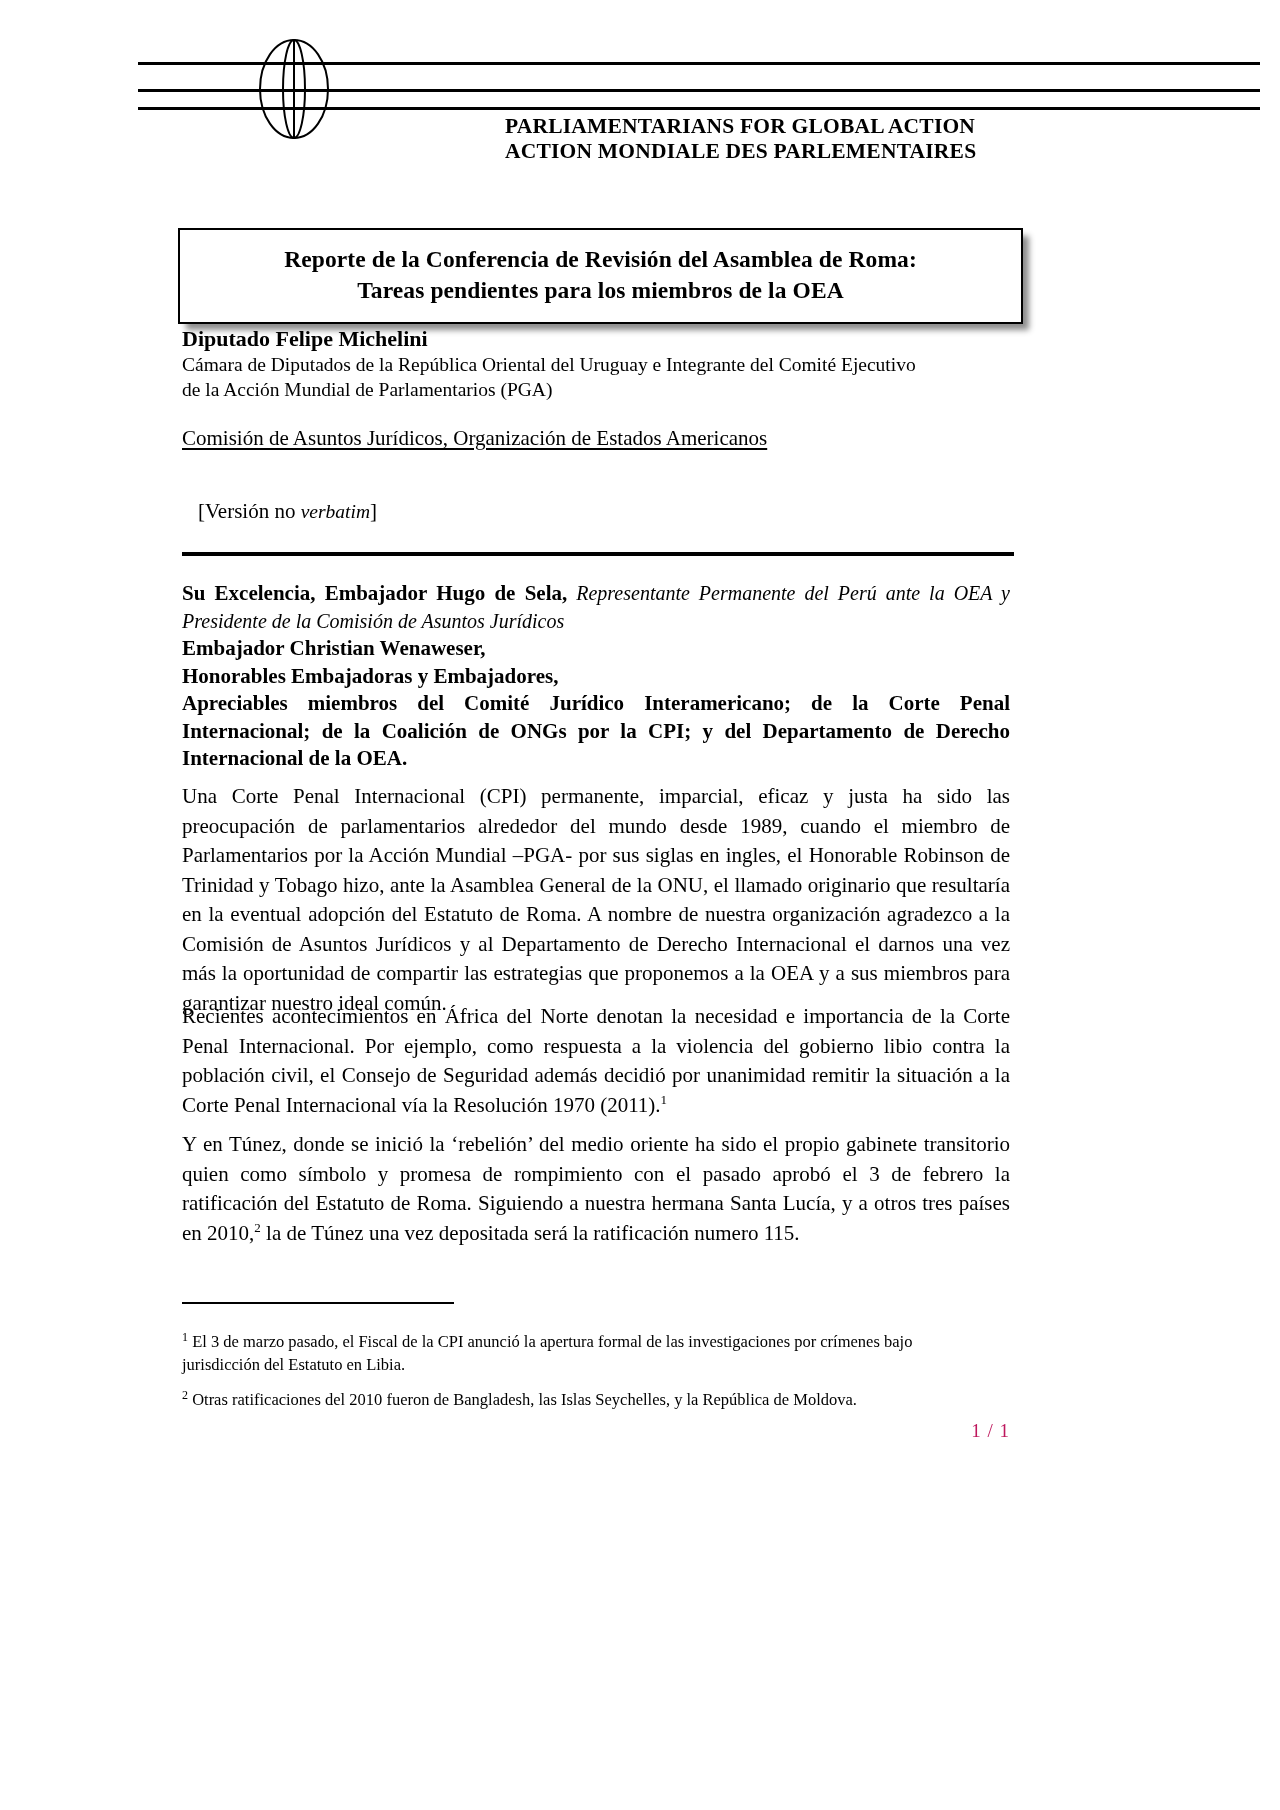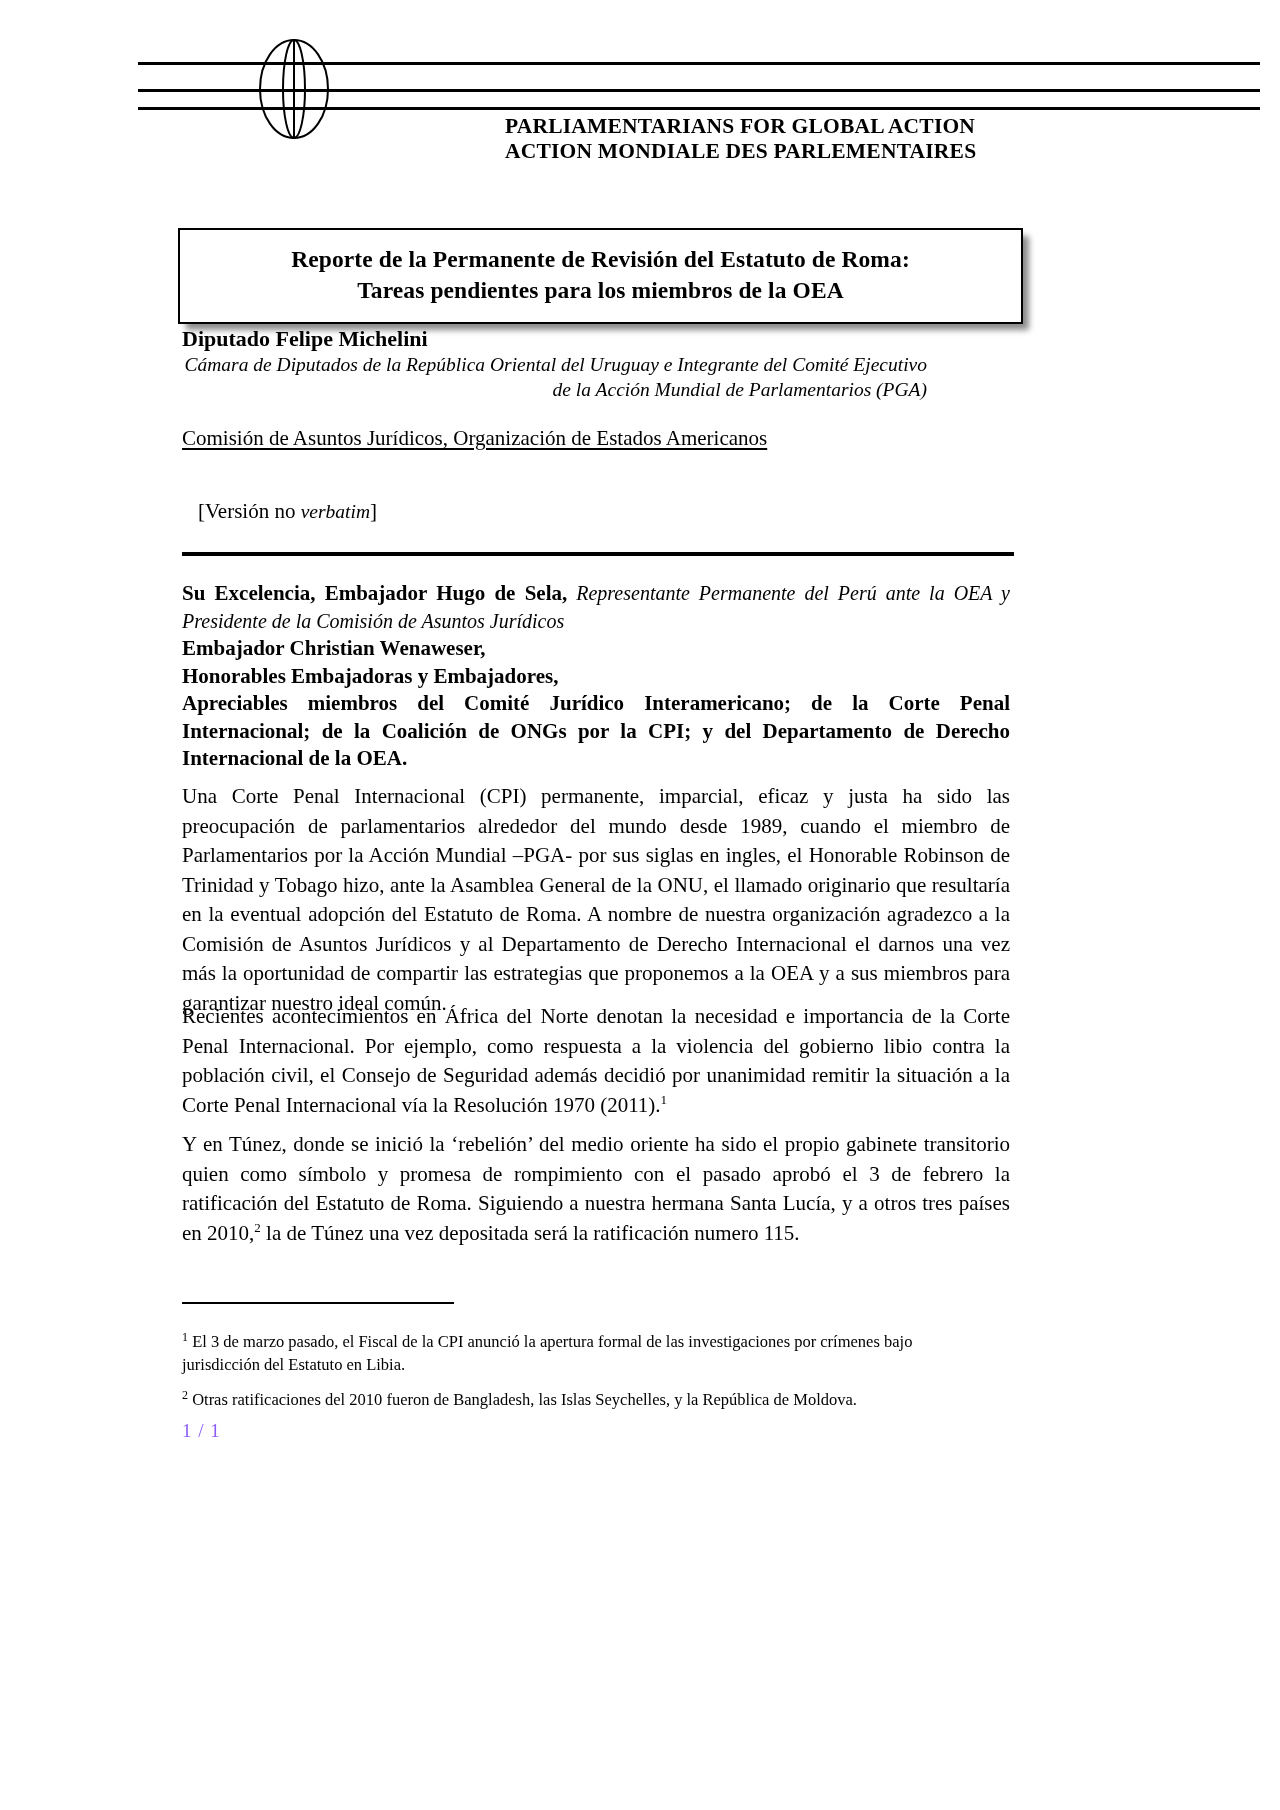--- a/index.html
+++ b/index.html
@@ -100,24 +100,22 @@
     left: 0;
     font-weight: bold;
     font-size: 22px;
     line-height: 27px;
   }
   .author-affil {
     position: absolute;
     top: 352px;
     left: 0;
     width: 745px;
-    font-style: italic;
     font-size: 19.5px;
     line-height: 25px;
-    text-align: right;
   }
   .venue {
     position: absolute;
     top: 425px;
     left: 0;
     font-size: 21px;
     line-height: 27.5px;
   }
   .venue span {
     text-decoration: underline;
@@ -196,23 +194,23 @@
     line-height: 0;
   }
   .f1 { top: 1330px; }
   .f2 { top: 1388px; }
 
   .page-number {
     position: absolute;
     top: 1420px;
     left: 0;
     width: 828px;
-    text-align: left;
+    text-align: right;
     font-size: 19px;
-    color: #8b5cf6;
+    color: #be185d;
     letter-spacing: 1px;
   }
 </style>
 </head>
 <body>
 
 <div class="page">
 
   <div class="letterhead">
     <div class="rule-stack">
@@ -230,21 +228,21 @@
     </div>
 
     <div class="org-names">
       <div>PARLIAMENTARIANS FOR GLOBAL ACTION</div>
       <div>ACTION MONDIALE DES PARLEMENTAIRES</div>
     </div>
   </div>
 
   <div class="title-box-wrap">
     <div class="title-box">
-      <div class="title-line">Reporte de la Permanente de Revisión del Estatuto de Roma:</div>
+      <div class="title-line">Reporte de la Conferencia de Revisión del Asamblea de Roma:</div>
       <div class="title-line">Tareas pendientes para los miembros de la OEA</div>
     </div>
   </div>
 
   <div class="content">
 
     <div class="author-name">Diputado Felipe Michelini</div>
     <div class="author-affil">Cámara de Diputados de la República Oriental del Uruguay e Integrante del Comité Ejecutivo de la Acción Mundial de Parlamentarios (PGA)</div>
 
     <div class="venue">

